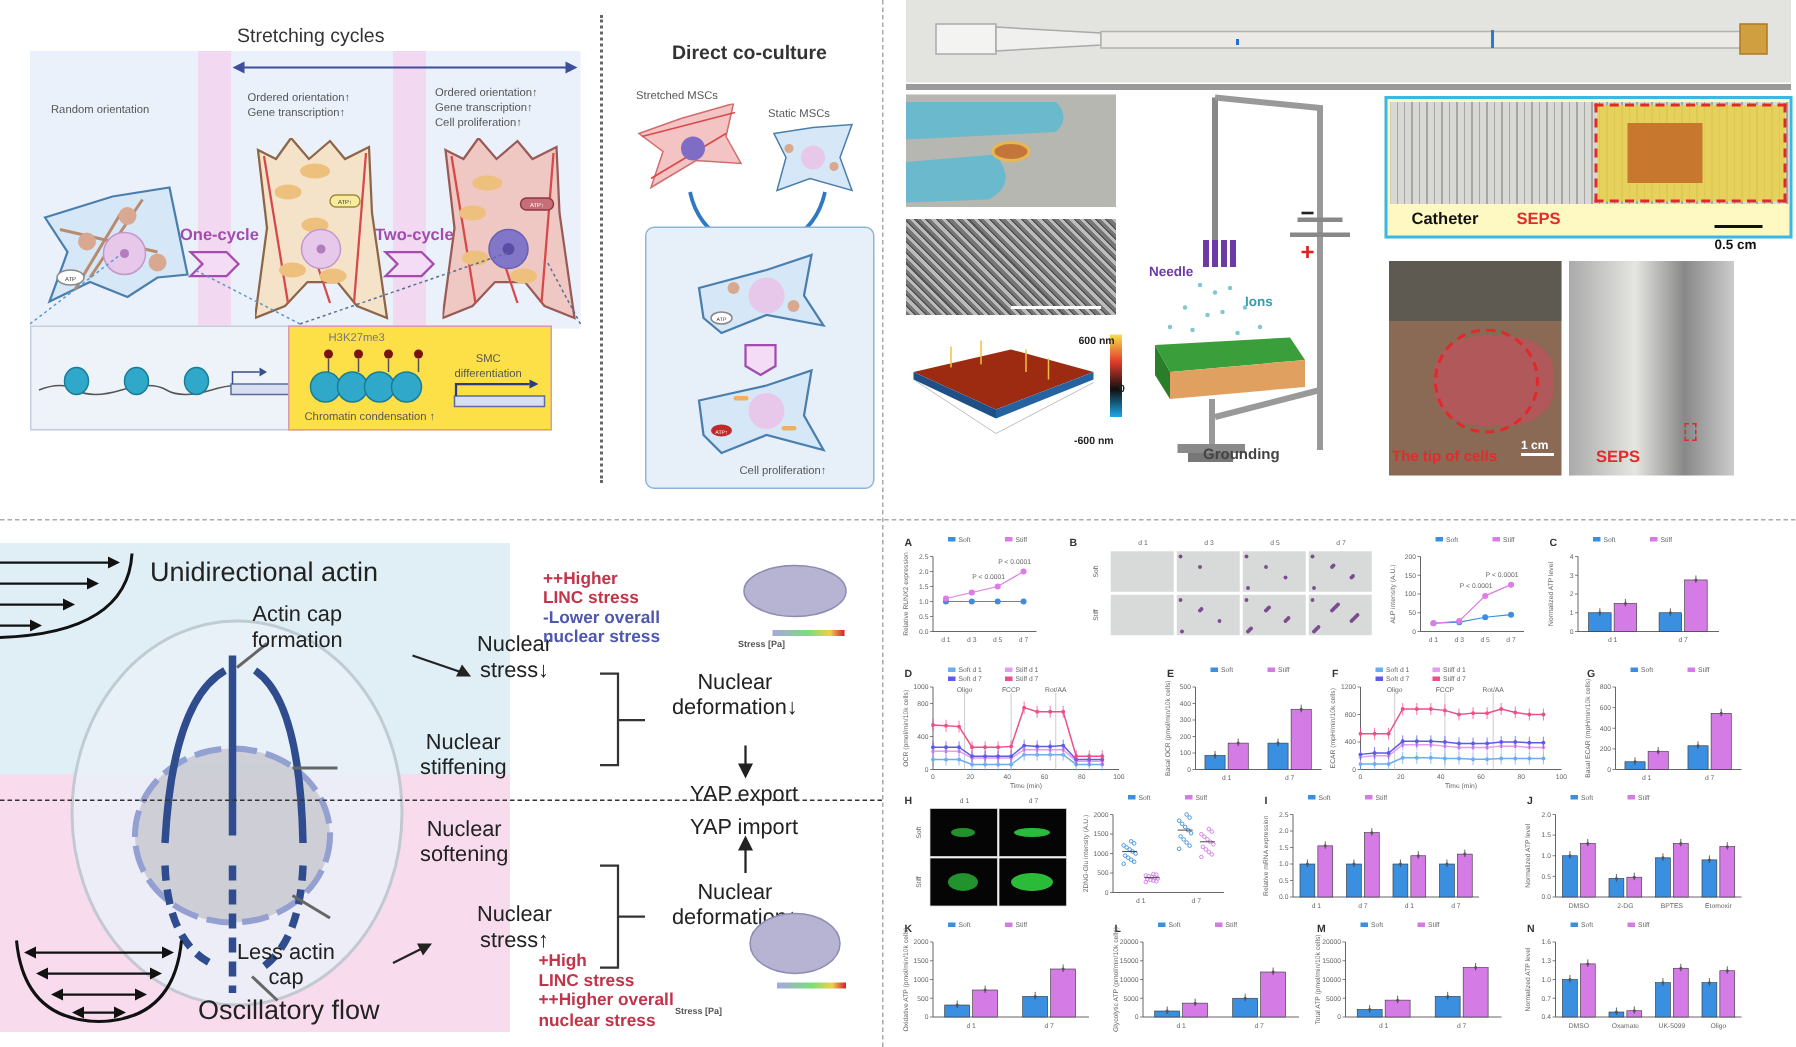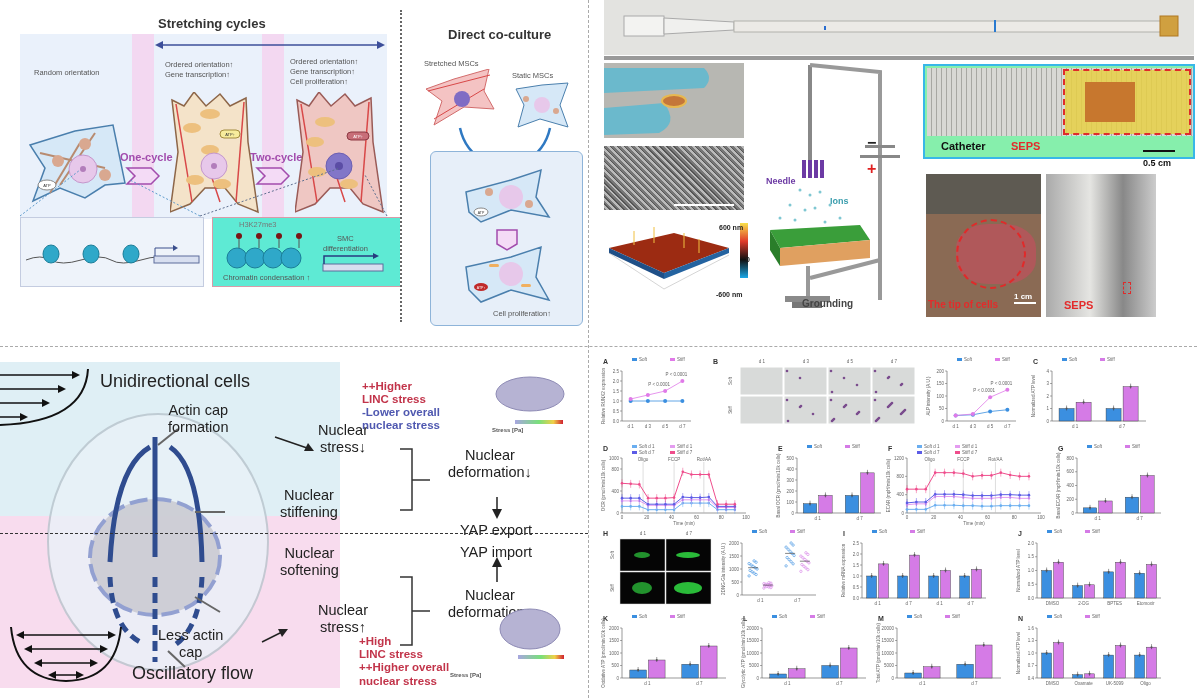--- a/index.html
+++ b/index.html
@@ -5,21 +5,21 @@
   * { box-sizing: border-box; margin: 0; padding: 0; }
   html, body { width: 1197px; height: 698px; background: #ffffff; overflow: hidden; }
   body { position: relative; font-family: "Liberation Sans", sans-serif; color: #333; }
   .abs { position: absolute; }
   .q { position: absolute; overflow: hidden; }
   .div-v { position: absolute; left: 588px; top: 0; width: 0; height: 698px; border-left: 1px dashed #aaa; }
   .div-h { position: absolute; left: 0; top: 346px; width: 1197px; height: 0; border-top: 1px dashed #aaa; }
 
   
   .q1 { left: 0; top: 0; width: 400px; height: 345px; }
-  .q1 .title { font-weight: bold; font-size: 13px; color: #333; }
+  .q1 .title { font-weight: normal; font-size: 13px; color: #333; }
   .q1 .panel { left: 20px; top: 34px; width: 367px; height: 112px; background: #eaf1fb; }
   .q1 .band { width: 22px; top: 34px; height: 185px; background: #f3d8f1; }
   .q1 .small { font-size: 7.5px; color: #555; line-height: 1.3; }
   .cyc { font-size: 11px; font-weight: bold; color: #a24cad; }
   .chev { width: 36px; height: 20px; }
   .epibox { height: 70px; top: 217px; border: 1px solid #c4cce0; }
   .vdash { position: absolute; left: 400px; top: 10px; height: 312px; border-left: 2px dotted #666; }
 
   
   .q2 { left: 400px; top: 0; width: 188px; height: 345px; margin-top: 11px; }
@@ -137,21 +137,21 @@
       <g fill="#2fa8c9" stroke="#1a7d98">
           <ellipse cx="30" cy="36" rx="8" ry="9"></ellipse>
           <ellipse cx="70" cy="36" rx="8" ry="9"></ellipse>
           <ellipse cx="110" cy="36" rx="8" ry="9"></ellipse>
         </g>
       <rect x="133" y="38" width="45" height="7" fill="#d8dff0" stroke="#5c6d9b"></rect>
       <path d="M134,38 L134,30 L152,30" fill="none" stroke="#3a4e8c"></path>
         <polygon points="152,27 157,30 152,33" fill="#3a4e8c"></polygon>
     </svg>
   </div>
-  <div class="abs epibox" style="left:212px;width:196px;background:#5eead4;border-color:#d99ba9;">
+  <div class="abs epibox" style="left:192px;width:176px;background:#fde047;border-color:#d99ba9;">
     <div class="abs small" style="left:26px;top:2px;color:#777;">H3K27me3</div>
     <div class="abs small" style="left:110px;top:16px;white-space:pre;text-align:center;">SMC
 differentiation</div>
     <svg width="184" height="70">
       <g fill="#7a1414">
           <circle cx="26" cy="18" r="3"></circle>
           <circle cx="46" cy="18" r="3"></circle>
           <circle cx="66" cy="18" r="3"></circle>
           <circle cx="86" cy="18" r="3"></circle>
         </g>
@@ -295,21 +295,21 @@
       <rect x="52" y="242" width="30" height="6" fill="#777"></rect>
     <rect x="125" y="85" width="30" height="3" fill="#888"></rect>
       <rect x="120" y="95" width="40" height="3" fill="#888"></rect>
   </svg>
   <div class="abs" style="left:277px;top:134px;font-size:16px;font-weight:bold;color:#222;">−</div>
   <div class="abs" style="left:277px;top:160px;font-size:16px;font-weight:bold;color:#e02020;">+</div>
   <div class="abs" style="left:176px;top:176px;font-size:9px;font-weight:bold;color:#6c3aa4;">Needle</div>
   <div class="abs" style="left:240px;top:196px;font-size:9px;font-weight:bold;color:#3a9dad;">Ions</div>
   <div class="abs" style="left:212px;top:298px;font-size:10px;font-weight:bold;color:#444;">Grounding</div>
 
-  <div class="abs" style="left:333px;top:64px;width:272px;height:95px;border:2px solid #38b7e8;background:#86efac;">
+  <div class="abs" style="left:333px;top:64px;width:272px;height:95px;border:2px solid #38b7e8;background:#fef9c3;">
     <div class="abs" style="left:2px;top:2px;width:266px;height:68px;background:repeating-linear-gradient(90deg,#d8d8d4 0 4px,#a7a7a2 4px 5px);"></div>
     <div class="abs" style="left:140px;top:4px;width:125px;height:64px;background:#e8d045;opacity:0.85;"></div>
     <div class="abs" style="left:160px;top:16px;width:50px;height:40px;background:#c7772e;"></div>
     <div class="abs" style="left:138px;top:3px;width:128px;height:66px;border:2px dashed #e02a2a;"></div>
     <div class="abs lbl-blk" style="left:16px;top:74px;">Catheter</div>
     <div class="abs lbl-red" style="left:86px;top:74px;">SEPS</div>
     <div class="abs" style="left:218px;top:72px;font-size:9px;font-weight:bold;color:#111;margin-top:20px;">0.5 cm</div>
     <div class="abs" style="left:218px;top:84px;width:32px;height:2px;background:#111;"></div>
   </div>
 
@@ -339,21 +339,21 @@
         <line x1="0" y1="36" x2="48" y2="36"></line>
         <line x1="0" y1="50" x2="26" y2="50"></line>
     </g>
     <g fill="#111">
         <polygon points="80,8 72,4 72,12"></polygon>
         <polygon points="66,22 58,18 58,26"></polygon>
         <polygon points="50,36 42,32 42,40"></polygon>
         <polygon points="28,50 20,46 20,54"></polygon>
       </g>
   </svg>
-  <div class="abs flowbig" style="left:100px;top:24px;">Unidirectional cells</div>
+  <div class="abs flowbig" style="left:100px;top:24px;">Unidirectional actin</div>
   <svg class="abs" style="left:40px;top:60px;" width="240" height="270">
     <ellipse cx="118" cy="135" rx="110" ry="128" fill="#eaf2f8" stroke="#b8c4cc" stroke-width="2" opacity="0.8"></ellipse>
     <ellipse cx="115" cy="150" rx="65" ry="58" fill="#c7c7cf" stroke="#7d8ec8" stroke-width="4" stroke-dasharray="18,6" opacity="0.8"></ellipse>
     <path d="M70,155 Q75,60 110,40" fill="none" stroke="#2f4c8f" stroke-width="5"></path>
     <line x1="115" y1="30" x2="115" y2="150" stroke="#2f4c8f" stroke-width="5"></line>
     <path d="M130,40 Q160,60 162,155" fill="none" stroke="#2f4c8f" stroke-width="5"></path>
     <path d="M70,170 Q72,220 100,235" fill="none" stroke="#2f4c8f" stroke-width="5" stroke-dasharray="10,6"></path>
     <line x1="115" y1="170" x2="115" y2="255" stroke="#2f4c8f" stroke-width="5" stroke-dasharray="10,6"></line>
     <path d="M162,170 Q160,220 135,238" fill="none" stroke="#2f4c8f" stroke-width="5" stroke-dasharray="10,6"></path>
     <g stroke="#666" stroke-width="2">

